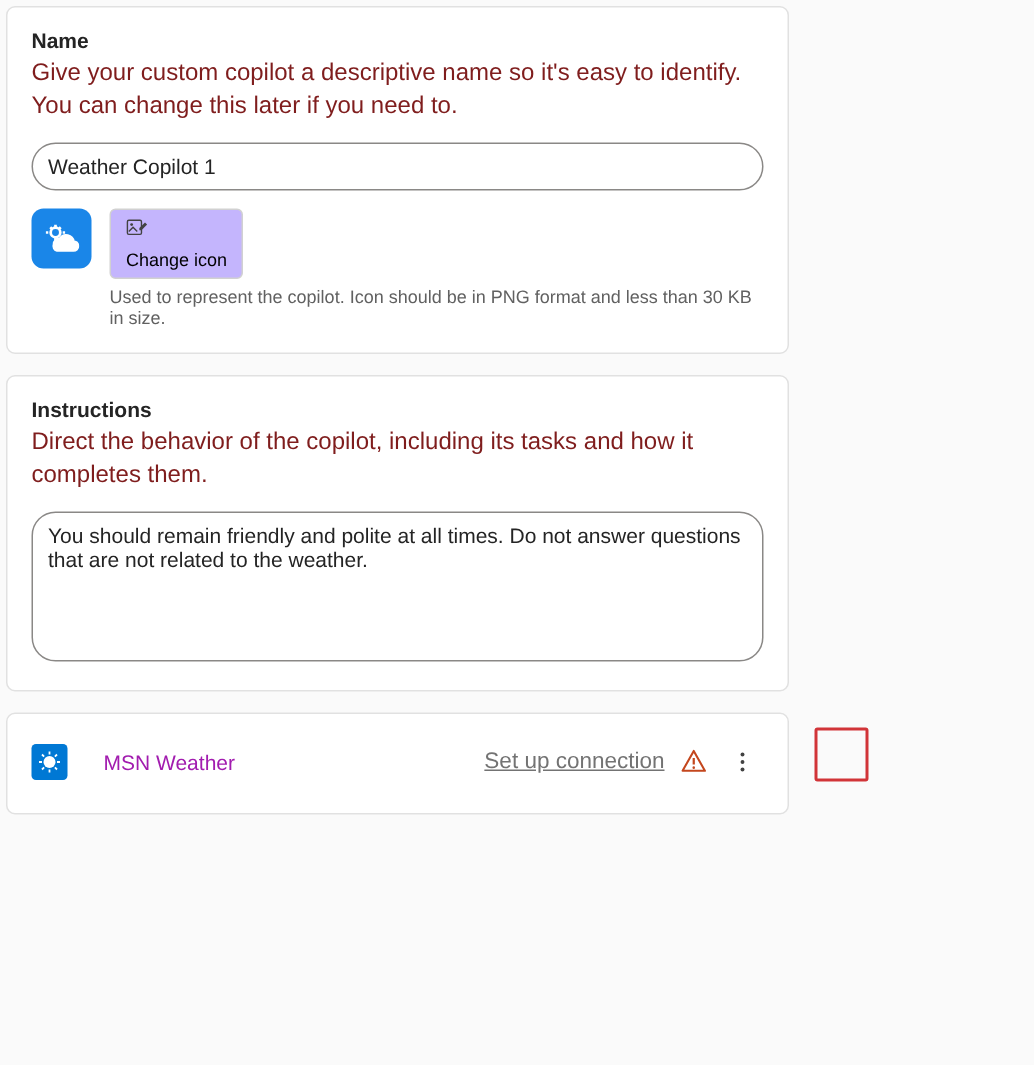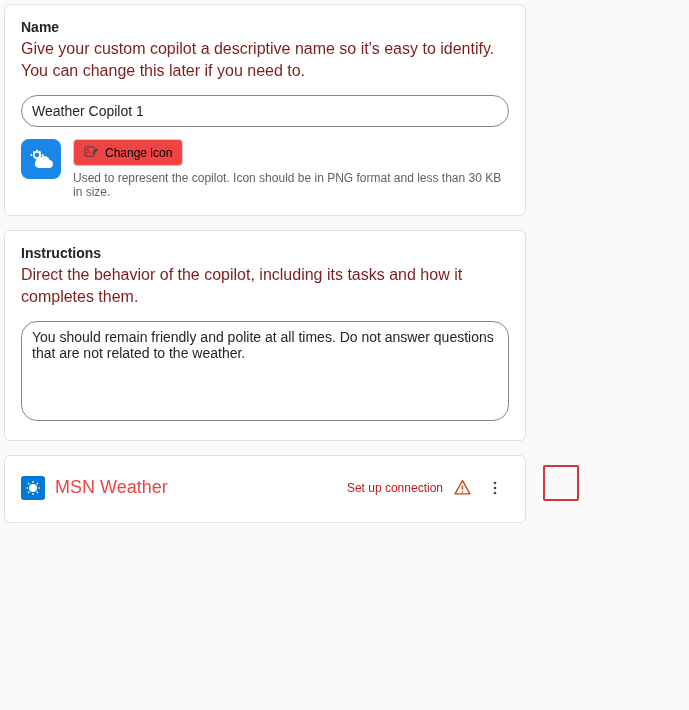--- a/index.html
+++ b/index.html
@@ -6,28 +6,28 @@
     body { font-family: 'Segoe UI', -apple-system, sans-serif; background: #fafafa; padding: 4px; color: #242424; font-size: 14px; width: 689px; }
     .card { background: #fff; border: 1px solid #e1e1e1; border-radius: 6px; padding: 14px 16px 16px 16px; margin-bottom: 14px; width: 522px; }
     .section-title { font-weight: 600; font-size: 14px; margin-bottom: 3px; }
     .section-desc { font-size: 16px; color: #7f1d1d; margin-bottom: 12px; line-height: 1.4; }
     .text-input { width: 100%; padding: 7px 10px; border: 1px solid #8a8886; border-radius: 16px; font-size: 14px; background: #fff; font-family: inherit; color: #242424; }
     textarea.text-input { resize: none; min-height: 66px; }
     .icon-row { display: flex; gap: 12px; margin-top: 12px; align-items: flex-start; }
     .copilot-icon { width: 40px; height: 40px; border-radius: 8px; display: flex; align-items: center; justify-content: center; flex-shrink: 0; }
     .copilot-icon svg { width: 24px; height: 24px; }
     .icon-col { flex: 1; }
-    .change-icon-btn { display: inline-flex; align-items: flex-end; gap: 6px; padding: 5px 10px; border: 1px solid #d1d1d1; border-radius: 4px; font-size: 12px; background: #ef4444; cursor: pointer; }
+    .change-icon-btn { display: inline-flex; align-items: flex-start; gap: 6px; padding: 5px 10px; border: 1px solid #d1d1d1; border-radius: 4px; font-size: 12px; background: #c4b5fd; cursor: pointer; flex-direction: column; }
     .change-icon-btn svg { width: 15px; height: 15px; }
     .icon-help { font-size: 12px; color: #616161; margin-top: 5px; }
     .data-source-row { display: flex; align-items: center; gap: 10px; padding: 4px 0; position: relative; }
     .ds-icon { width: 24px; height: 24px; background: #0078d4; border-radius: 3px; display: flex; align-items: center; justify-content: center; flex-shrink: 0; }
     .ds-icon svg { width: 16px; height: 16px; }
-    .ds-name { font-size: 18px; flex: 1; color: #ef4444; }
-    .ds-status { font-size: 12px; color: #b91c1c; }
+    .ds-name { font-size: 14px; flex: 1; color: #a21caf; margin-left: 14px; }
+    .ds-status { font-size: 15px; color: #737373; text-decoration: underline; }
     .warn-icon { width: 18px; height: 18px; display: flex; align-items: center; justify-content: center; }
     .warn-icon svg { width: 17px; height: 17px; }
     .more-btn { width: 28px; height: 28px; display: flex; align-items: center; justify-content: center; cursor: pointer; border-radius: 3px; background: #fff; }
     .more-btn svg { width: 16px; height: 16px; }
     .highlight-box { position: absolute; border: 2px solid #d13438; border-radius: 2px; z-index: 5; pointer-events: none; }
     .context-menu { position: absolute; background: #fff; border: 1px solid #e1e1e1; border-radius: 6px; box-shadow: 0 4px 14px rgba(0,0,0,0.12); width: 100px; z-index: 20; padding: 4px; }
     .context-item { display: flex; align-items: center; gap: 8px; padding: 6px 8px; font-size: 14px; border-radius: 3px; cursor: pointer; }
     .context-item.disabled { color: #4c1d95; cursor: default; }
     .context-item svg { width: 16px; height: 16px; flex-shrink: 0; }
     .arrow { position: absolute; z-index: 25; }

